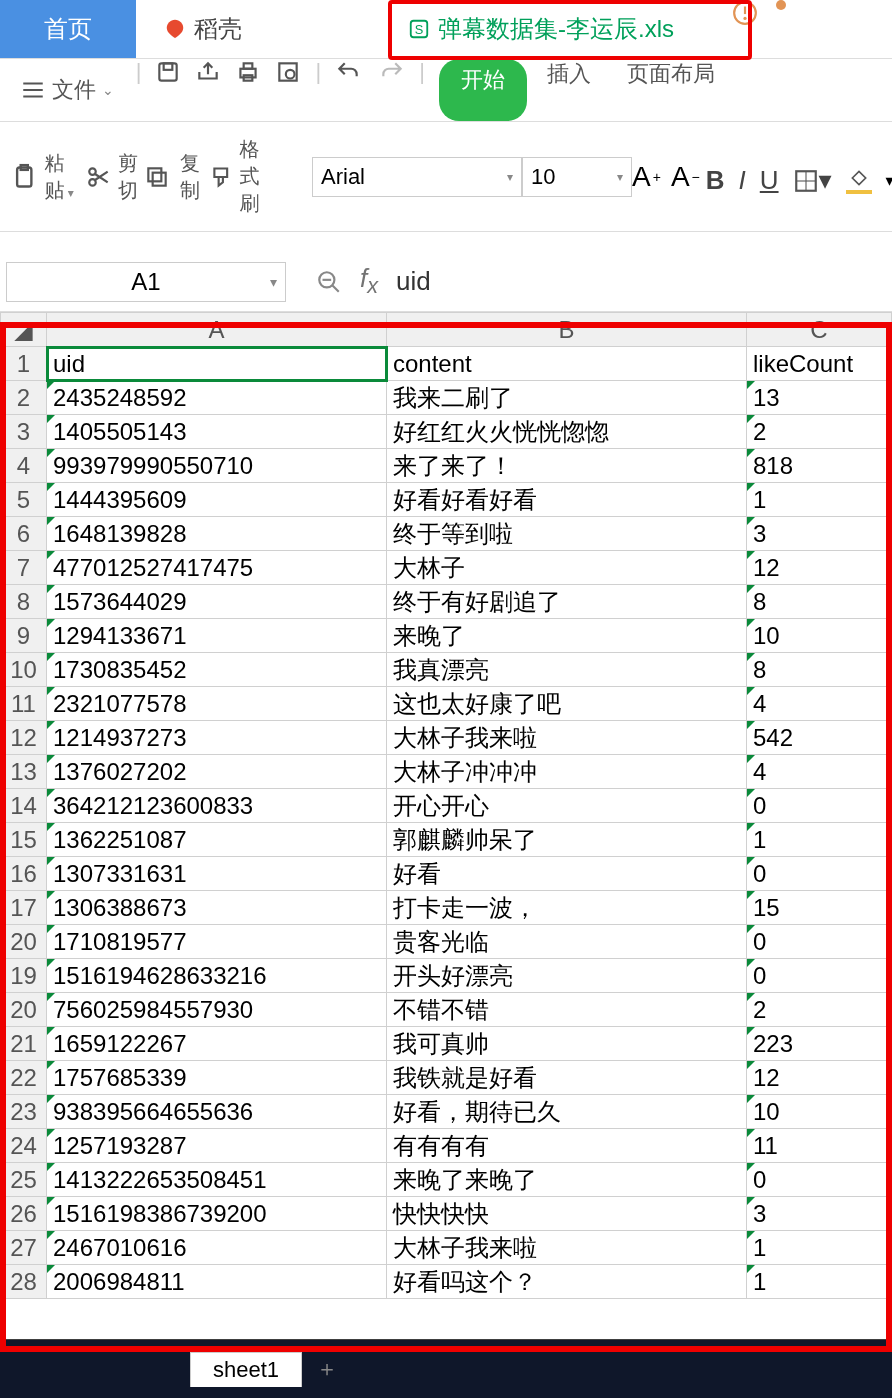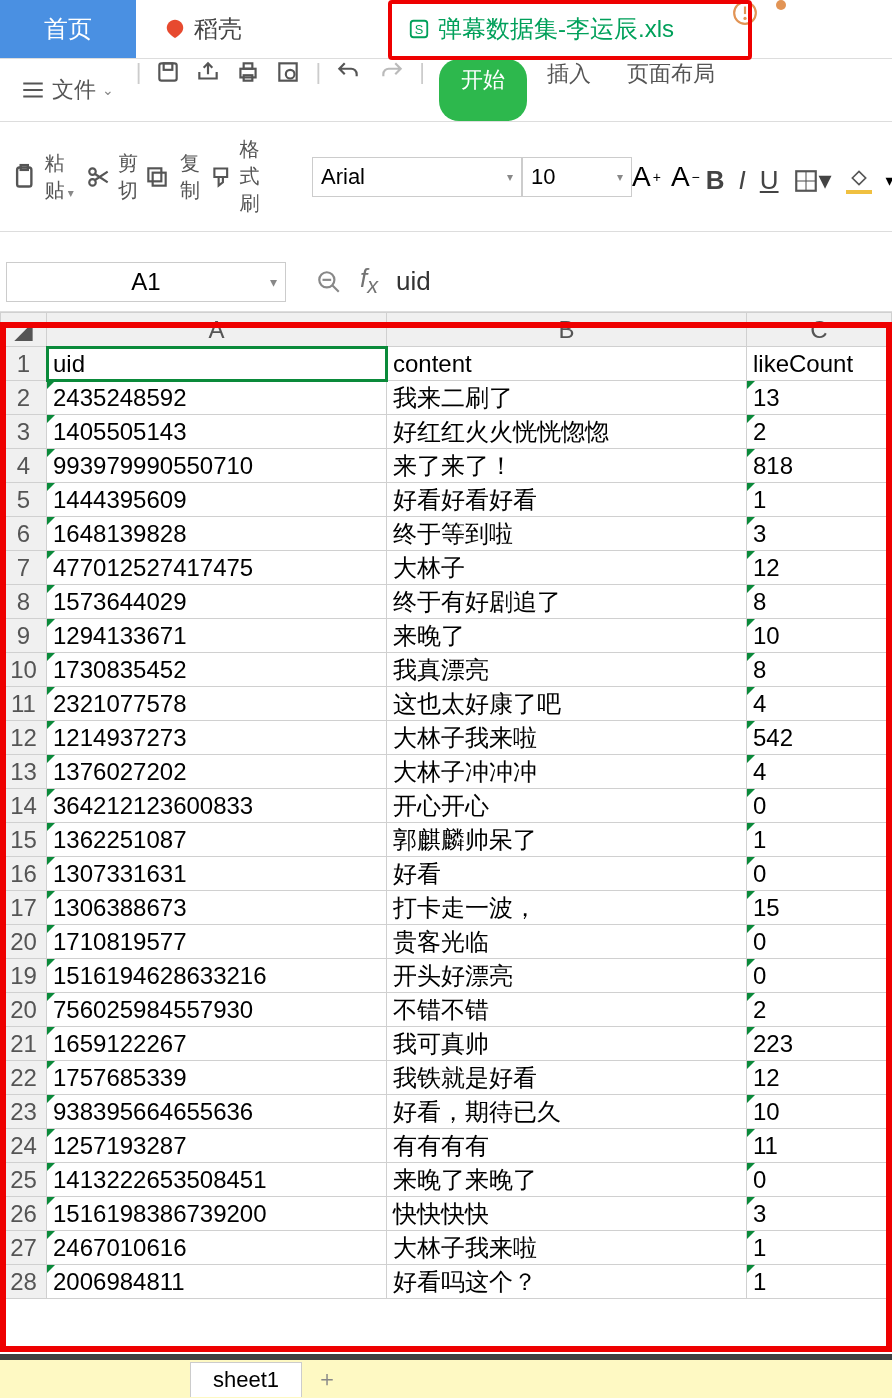--- a/index.html
+++ b/index.html
@@ -51,21 +51,21 @@
 
 .sheet { position:relative; }
 table { border-collapse:collapse; width:100%; table-layout:fixed; }
 th,td { border:1px solid #d0d0d0; font-size:24px; text-align:left; height:34px; padding:0 6px; overflow:hidden; white-space:nowrap; position:relative; }
 th { background:#f0f0f0; text-align:center; font-weight:normal; color:#555; }
 th.rowhdr { width:44px; text-align:center; }
 .selcell { outline:3px solid #0a8a3a; outline-offset:-2px; }
 td.green-mark::before { content:""; position:absolute; left:0; top:0; border-top:8px solid #0a8a3a; border-right:8px solid transparent; }
 
 
-.sheettabs { position:absolute; bottom:0; left:0; width:100%; height:44px; border-top:6px solid #404040; display:flex; align-items:center; padding-left:190px; background:#fef9c3; }
+.sheettabs { position:absolute; bottom:0; left:0; width:100%; height:59px; border-top:1px solid #404040; display:flex; align-items:center; padding-left:190px; background:#0f172a; }
 .stab { border:1px solid #ccc; border-bottom:none; padding:4px 22px; font-size:22px; background:#fff; }
 .sadd { margin-left:14px; font-size:22px; color:#888; }
 </style>
 </head>
 <body>
 
 <div class="red-box" id="red-top"></div>
 <div class="red-box" id="red-main"></div>
 
 <div class="tabs">

